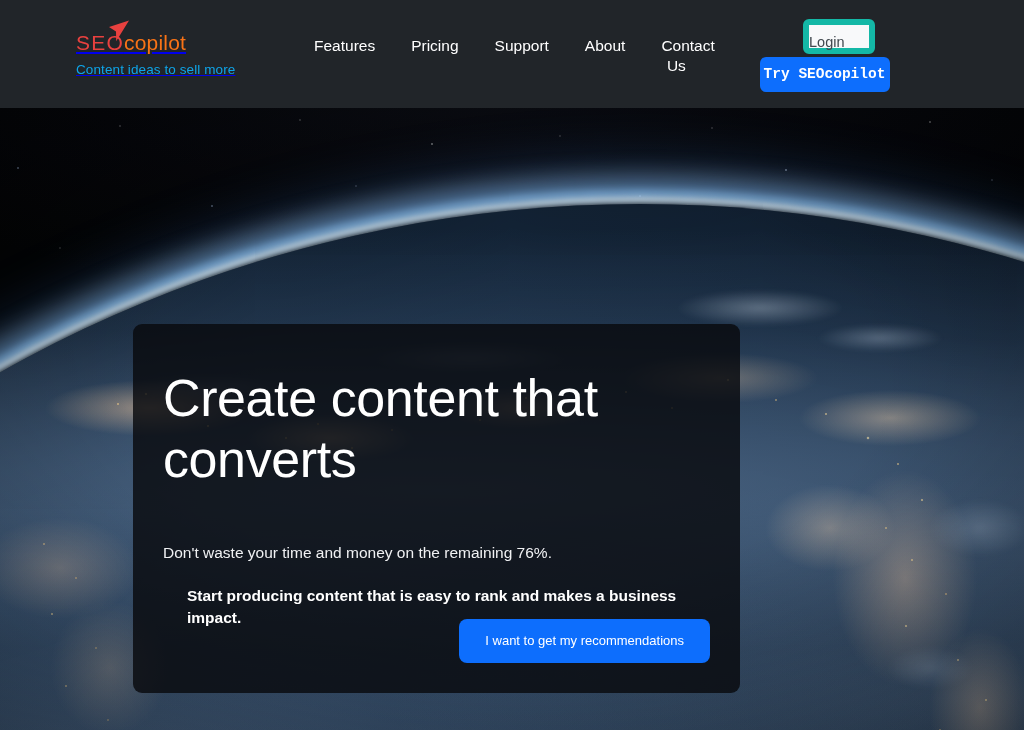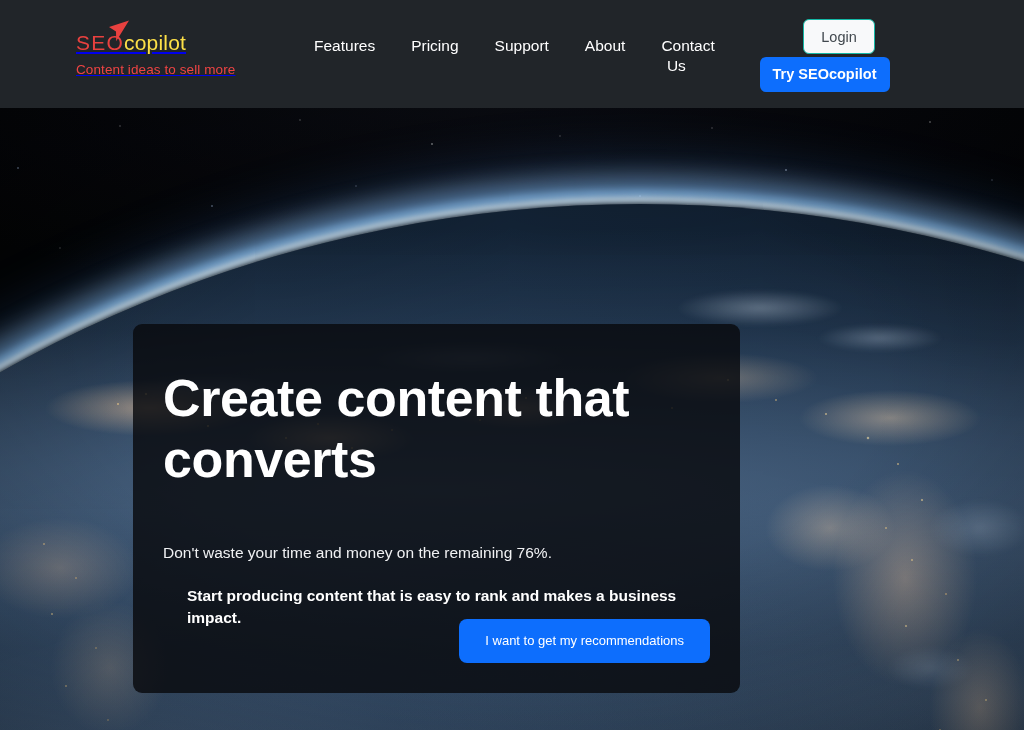--- a/index.html
+++ b/index.html
@@ -43,36 +43,36 @@
     white-space: nowrap;
     font-size: 21px;
     letter-spacing: 0.4px;
   }
   .brand-seo {
     color: #e8413f;
     font-weight: 400;
     letter-spacing: 1.2px;
   }
   .brand-copilot {
-    color: #fde047;
+    color: #f97316;
     font-weight: 400;
     letter-spacing: 0.2px;
   }
   .brand-cursor {
     position: absolute;
     left: 29px;
     top: -11px;
     width: 26px;
     height: 26px;
     pointer-events: none;
   }
   .brand-tagline {
     margin-top: 6px;
     font-size: 13.5px;
-    color: #ef4444;
+    color: #0ea5e9;
     letter-spacing: 0.1px;
     white-space: nowrap;
   }
 
   .main-nav {
     position: absolute;
     left: 300px;
     top: 36px;
     width: 410px;
     display: flex;
@@ -99,45 +99,45 @@
     width: 135px;
     display: flex;
     flex-direction: column;
     align-items: center;
   }
   .btn-login {
     display: block;
     width: 72px;
     height: 35px;
     line-height: 35px;
-    text-align: center;
+    text-align: left;
     background: #f8f9fa;
     color: #41484e;
     font-size: 14.5px;
-    border: 1px solid #14b8a6;
+    border: 6px solid #14b8a6;
     border-radius: 6px;
     cursor: pointer;
     margin-left: 29px;
     font-family: "Liberation Sans", sans-serif;
   }
   .btn-try {
     display: block;
     margin-top: 3px;
     width: 130px;
     height: 35px;
     line-height: 35px;
     text-align: center;
     background: #0d6efd;
     color: #ffffff;
     font-size: 14.5px;
     font-weight: 700;
     border: none;
     border-radius: 6px;
     cursor: pointer;
-    font-family: Liberation Sans, sans-serif;
+    font-family: Liberation Mono, monospace;
   }
 
   
   .hero {
     position: absolute;
     top: 108px; left: 0;
     width: 1024px;
     height: 622px;
     overflow: hidden;
     background: #05070b;
@@ -330,21 +330,21 @@
     height: 369px;
     background: rgba(8,10,14,.82);
     border-radius: 9px;
     z-index: 20;
     padding: 36px 34px 0 30px;
   }
   .hero-title {
     margin-top: 8px;
     font-size: 52px;
     line-height: 61px;
-    font-weight: 700;
+    font-weight: 400;
     color: #ffffff;
     letter-spacing: -0.4px;
     max-width: 500px;
   }
   .hero-sub {
     margin-top: 28px;
     font-size: 15.5px;
     line-height: 23px;
     color: #f0f1f3;
   }

